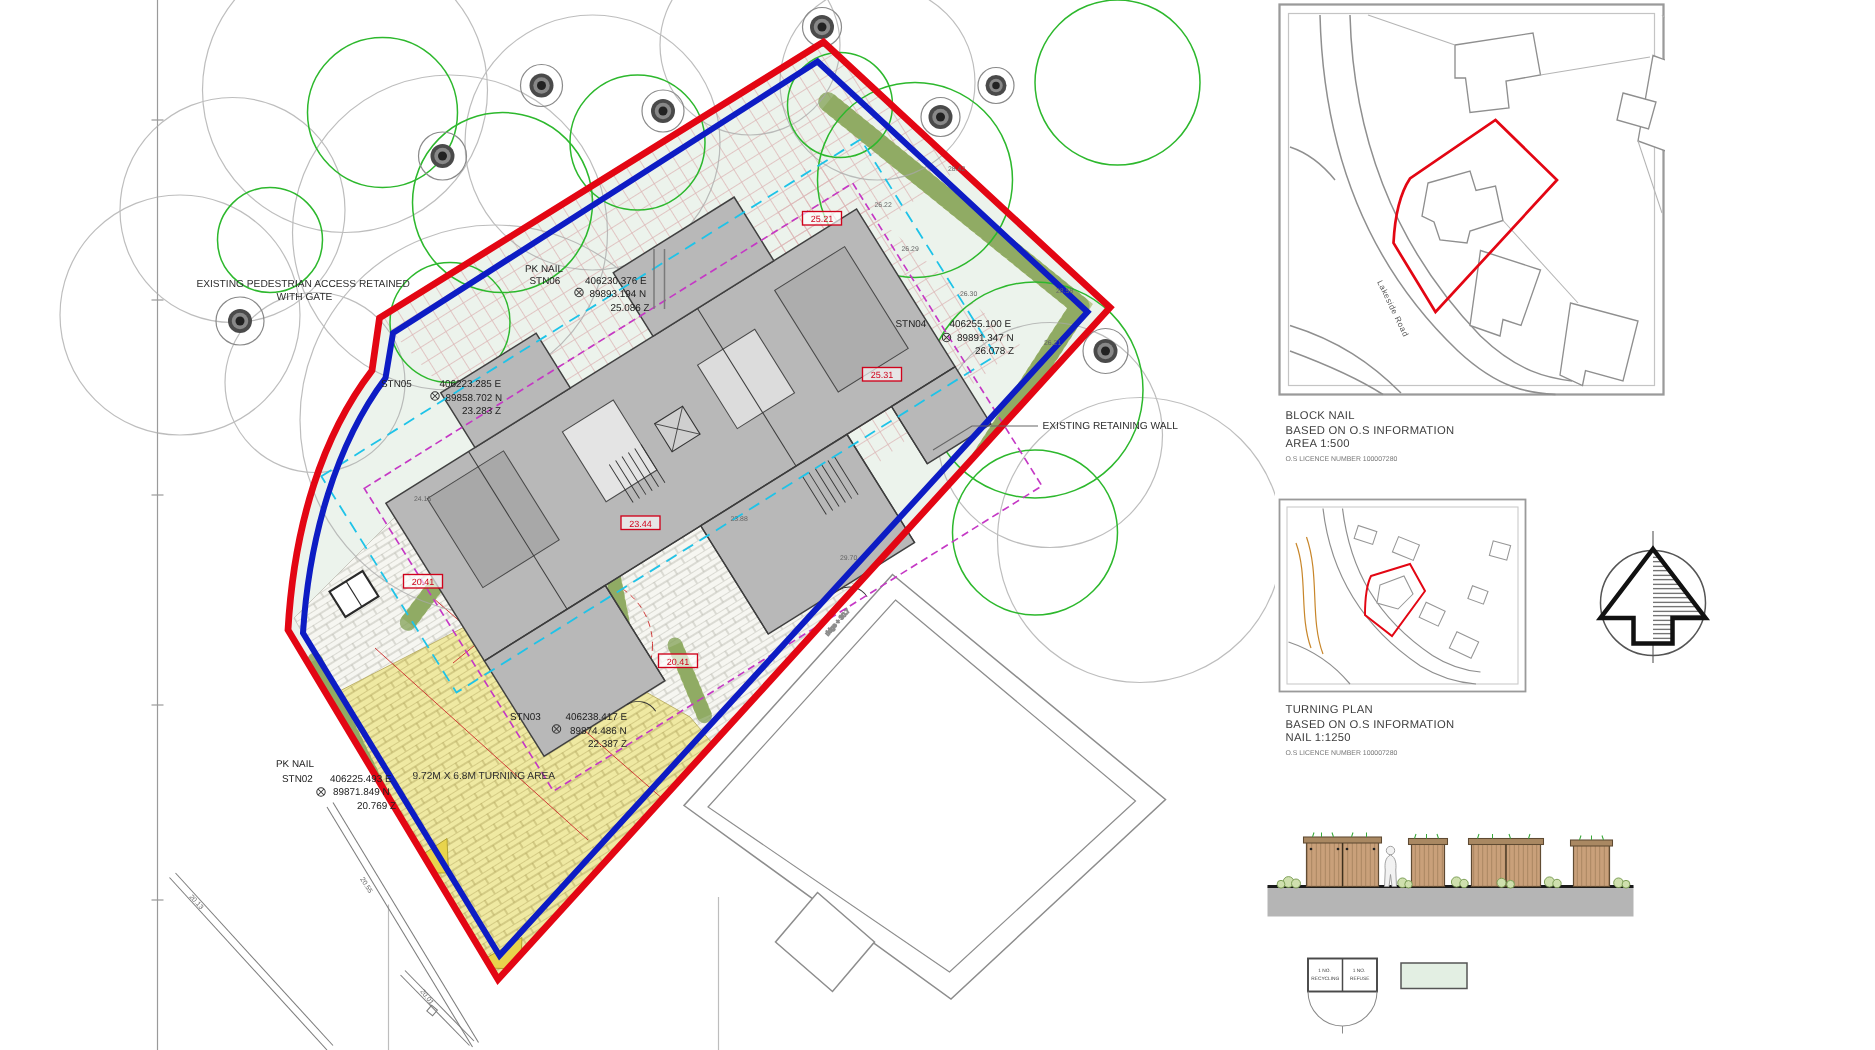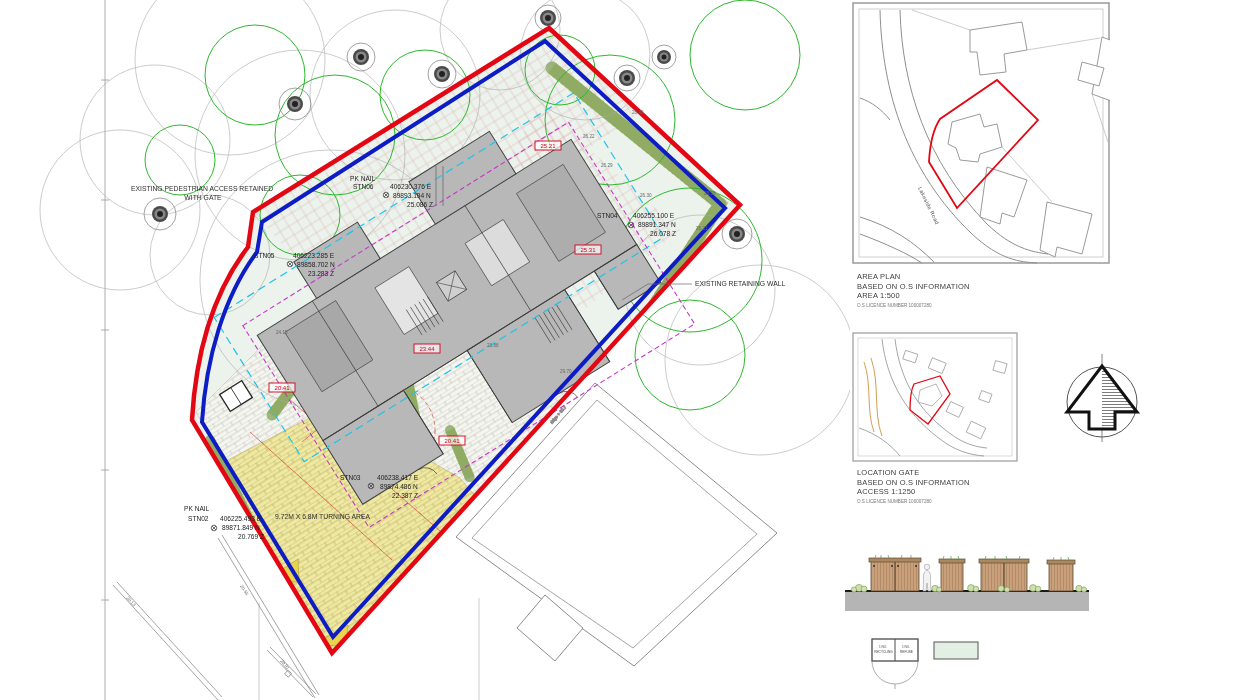--- a/index.html
+++ b/index.html
@@ -368,21 +368,21 @@
       <line x1="175" y1="48" x2="248" y2="36"></line>
         <line x1="305" y1="55" x2="256" y2="8"></line>
       <line x1="150" y1="145" x2="200" y2="200"></line>
         <line x1="240" y1="92" x2="256" y2="140"></line>
       <line x1="60" y1="8" x2="118" y2="28"></line>
     </g>
     <path d="M145,78 L186,118 L105,206 L77,160 C78,140 82,126 88,117 Z" fill="none" stroke="#e30613" stroke-width="1.8"></path>
     <text class="t-road" x="66" y="186" transform="rotate(64 66 186)">Lakeside Road</text>
   </svg>
   <div class="caption" style="left:857px;top:272px">
-    <div>AREA PLAN</div>
+    <div>BLOCK NAIL</div>
     <div>BASED ON O.S INFORMATION</div>
     <div>AREA 1:500</div>
     <div class="tiny">O.S LICENCE NUMBER 100007280</div>
   </div>
 
   <svg class="panel" style="left:852px;top:332px" width="166" height="130" viewBox="0 0 166 130">
     <rect x="1" y="1" width="164" height="128" fill="#fff" stroke="#9a9a9a" stroke-width="1.2"></rect>
     <rect x="6" y="6" width="154" height="118" fill="none" stroke="#c9c9c9" stroke-width="0.7"></rect>
     <g fill="none" stroke="#8f8f8f" stroke-width="0.8">
       <path d="M30,7 C35,50 55,85 95,112 C108,120 120,123 132,124"></path>
@@ -398,23 +398,23 @@
       <rect x="78" y="28" width="15" height="11" transform="rotate(22 85 33)"></rect>
       <polygon points="68,58 84,52 90,64 80,74 66,70"></polygon>
       <rect x="96" y="72" width="14" height="11" transform="rotate(25 103 77)"></rect>
       <rect x="116" y="92" width="16" height="12" transform="rotate(25 124 98)"></rect>
       <rect x="128" y="60" width="11" height="9" transform="rotate(20 133 64)"></rect>
       <rect x="142" y="30" width="12" height="10" transform="rotate(15 148 35)"></rect>
     </g>
     <path d="M62,52 L88,44 L98,62 L76,92 L58,78 C58,66 59,58 62,52 Z" fill="none" stroke="#e30613" stroke-width="1.3"></path>
   </svg>
   <div class="caption" style="left:857px;top:468px">
-    <div>LOCATION GATE</div>
+    <div>TURNING PLAN</div>
     <div>BASED ON O.S INFORMATION</div>
-    <div>ACCESS 1:1250</div>
+    <div>NAIL 1:1250</div>
     <div class="tiny">O.S LICENCE NUMBER 100007280</div>
   </div>
 
   <svg class="panel" style="left:1056px;top:352px" width="92" height="92" viewBox="0 0 92 92">
     <defs>
       <pattern id="hhatch" width="4" height="3" patternUnits="userSpaceOnUse">
         <line x1="0" y1="1.5" x2="4" y2="1.5" stroke="#444" stroke-width="0.7"></line>
       </pattern>
     </defs>
     <line x1="46" y1="2" x2="46" y2="90" stroke="#666" stroke-width="0.8"></line>

